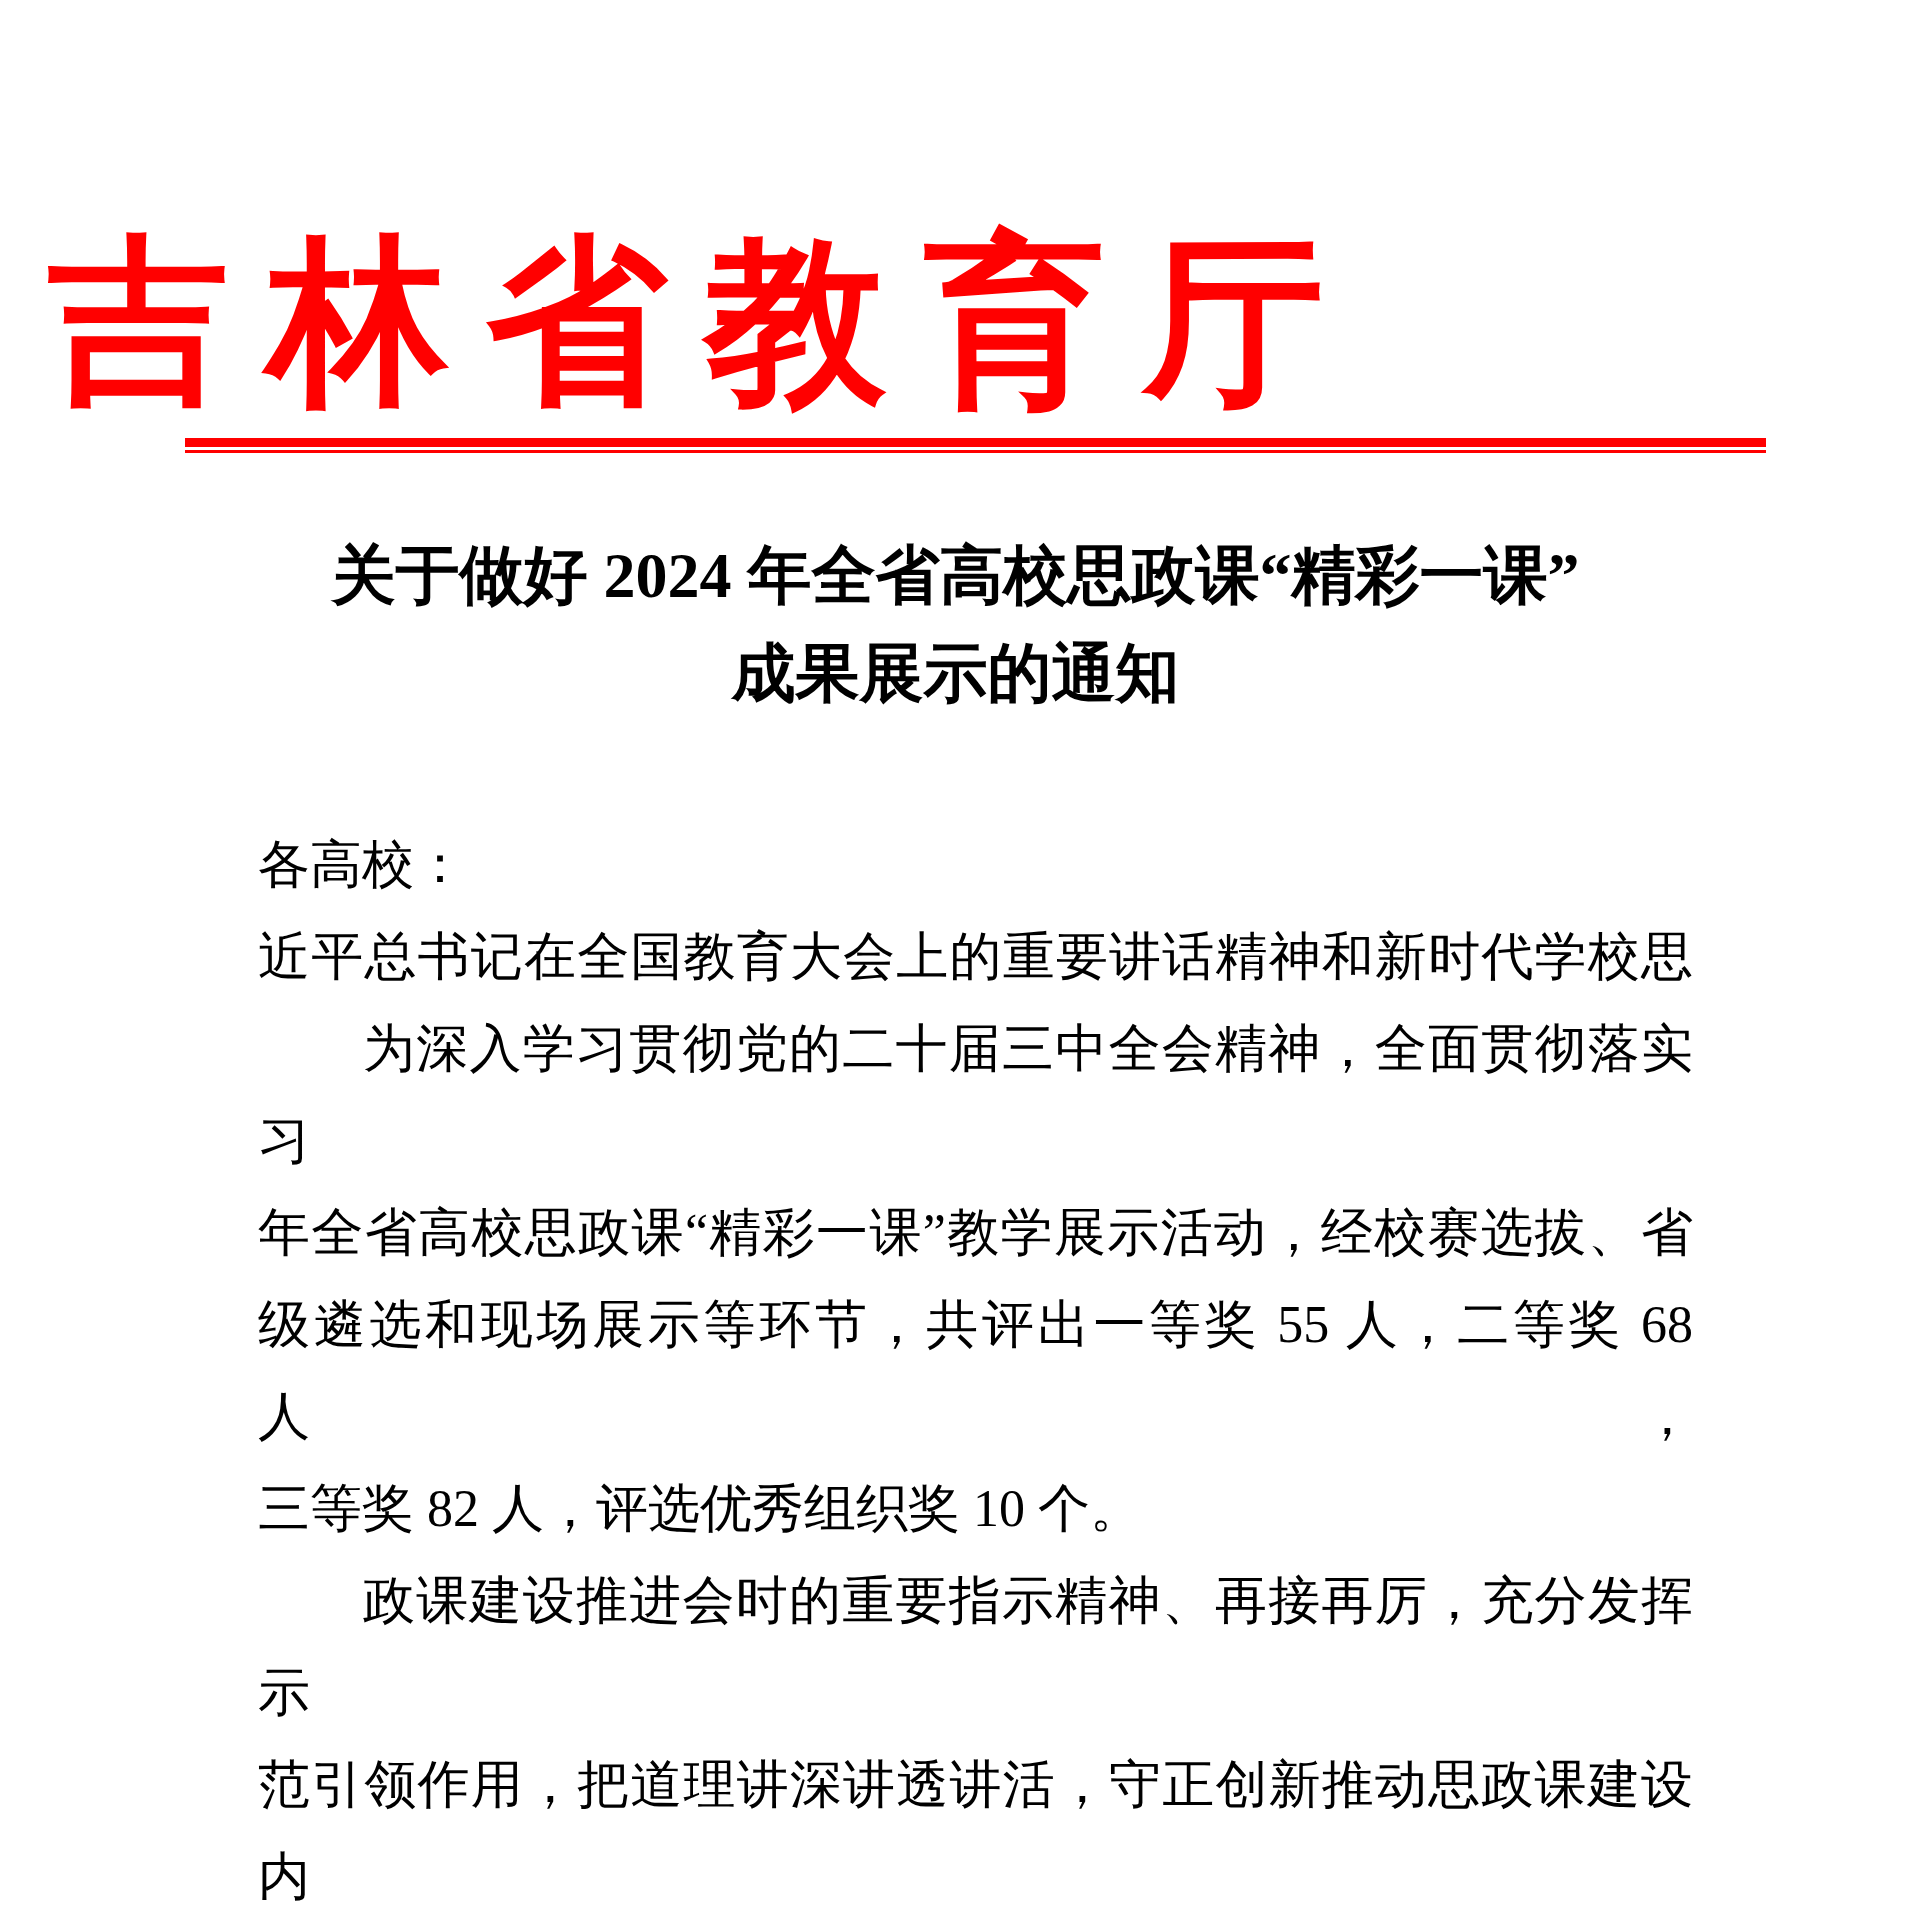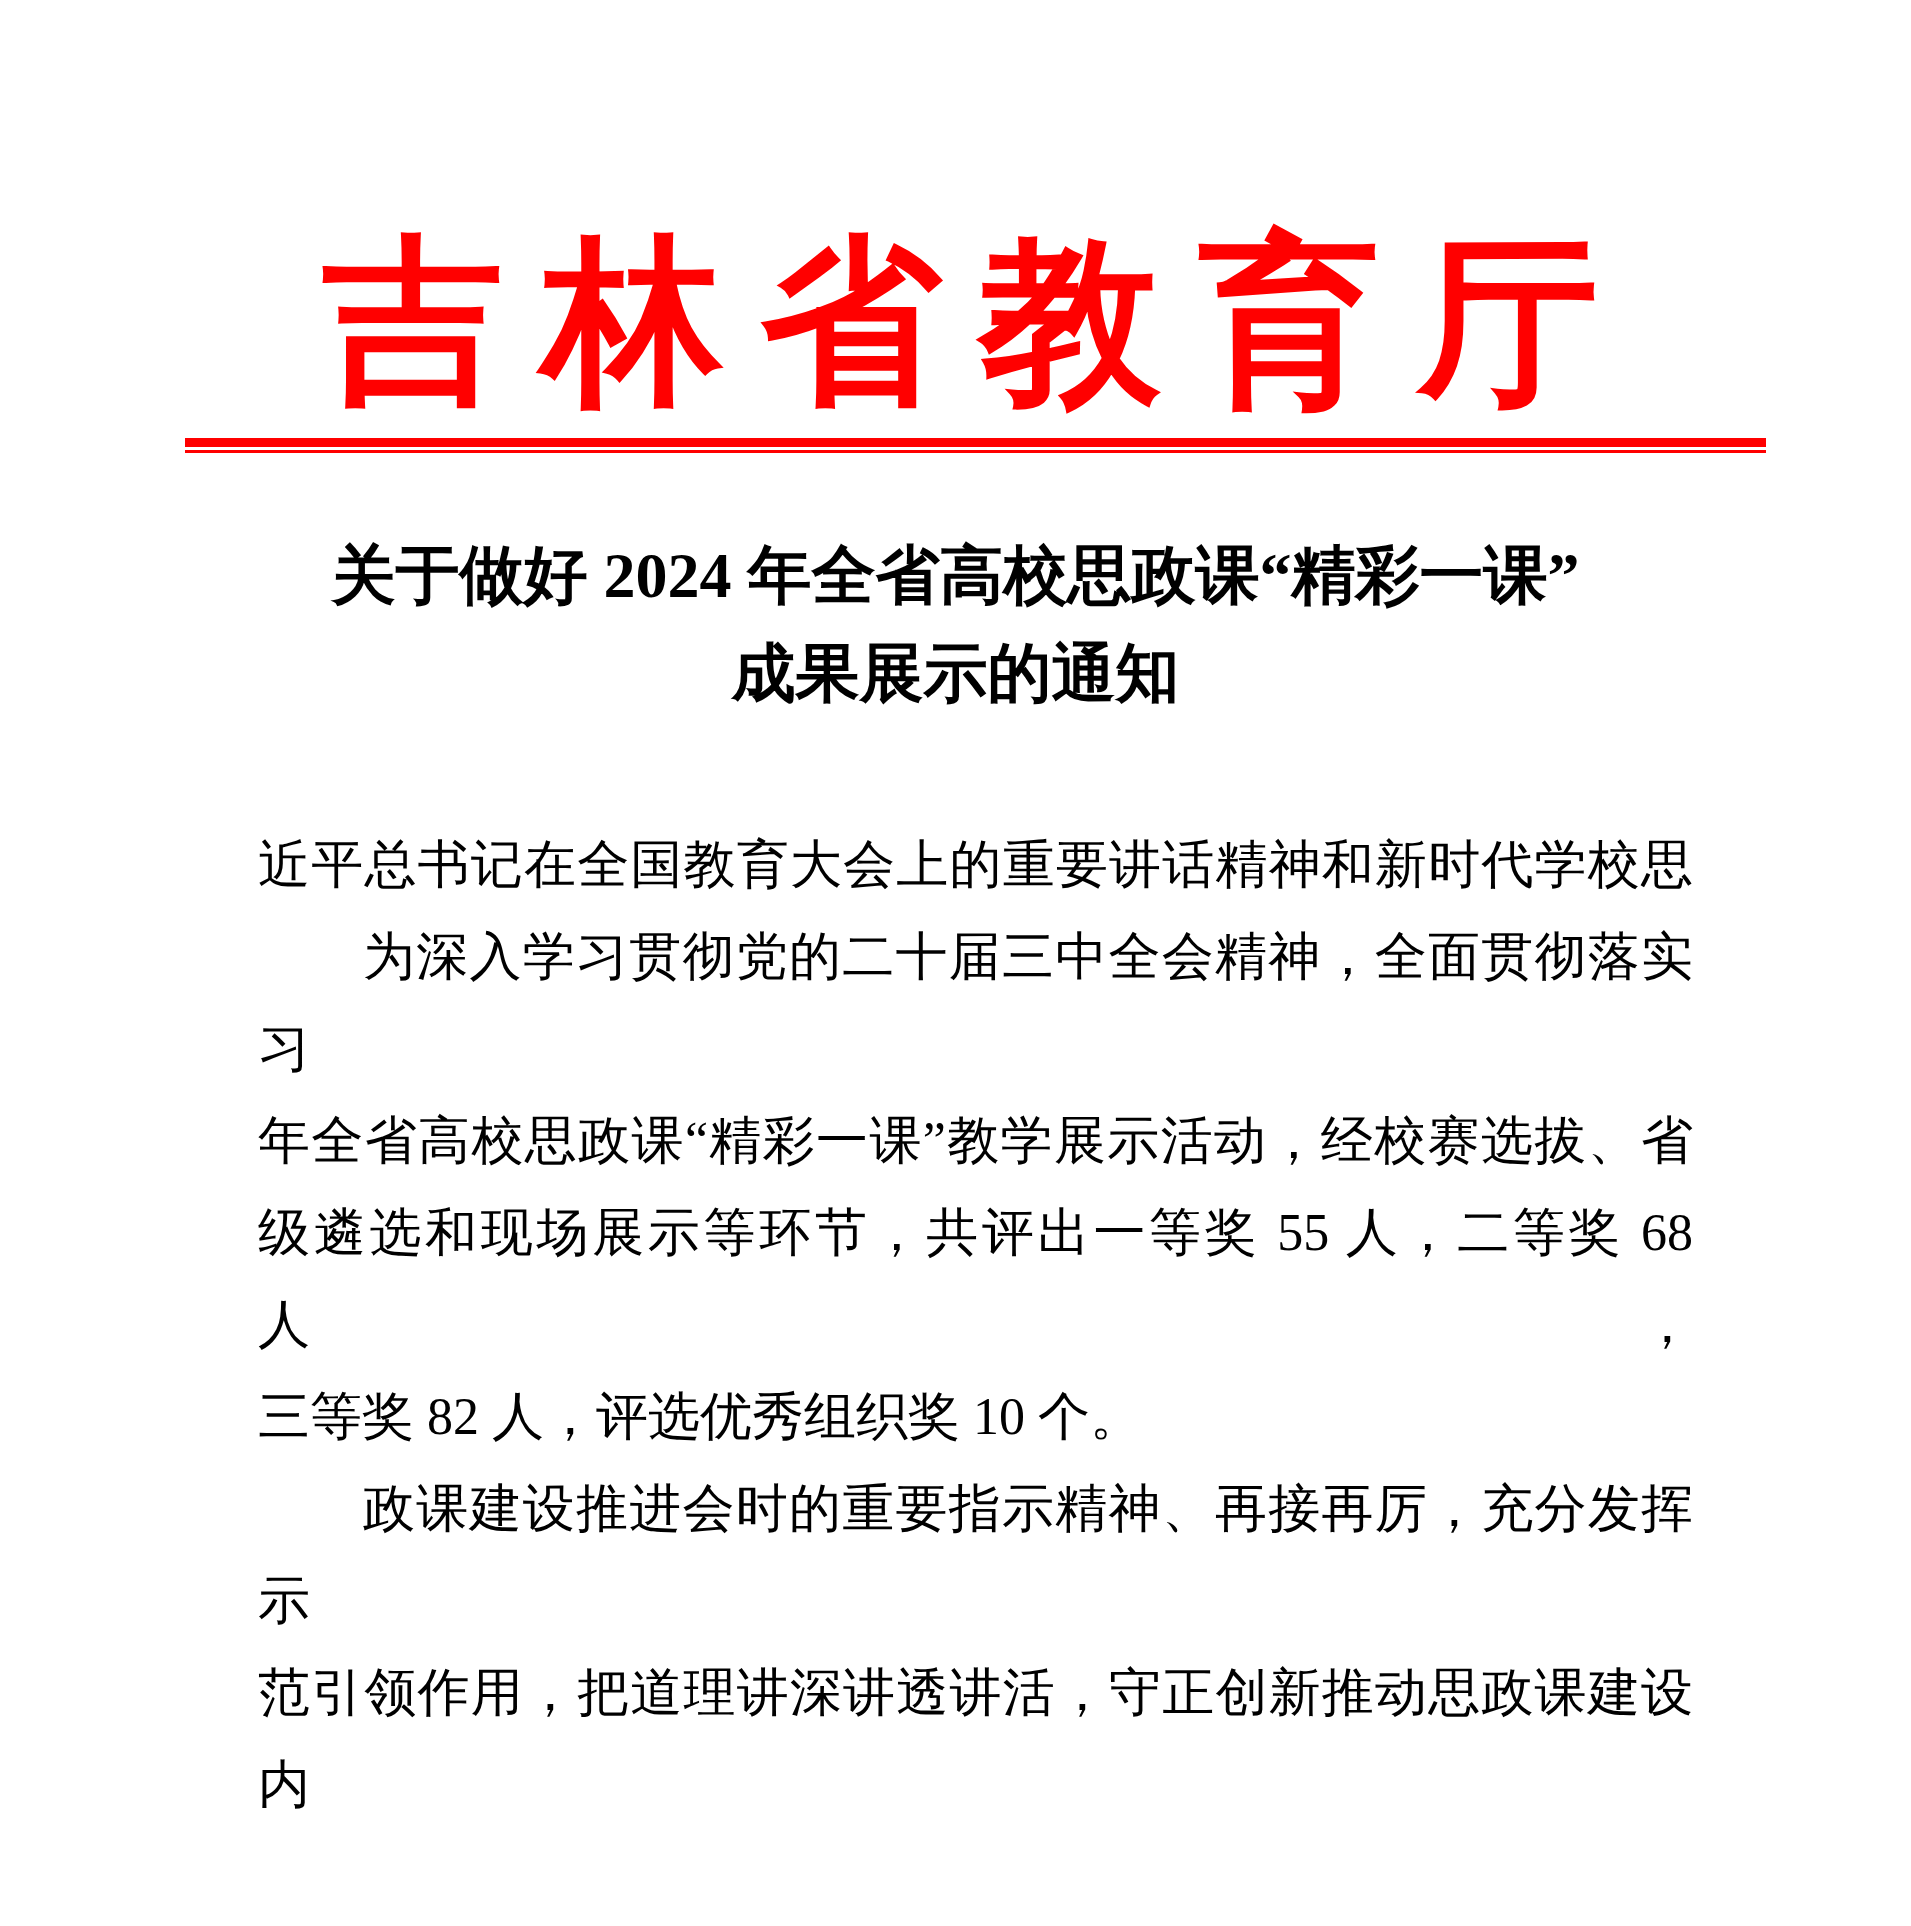--- a/index.html
+++ b/index.html
@@ -12,21 +12,21 @@
     width:1911px;height:2703px;
     background:var(--paper);
     position:relative;
     font-family:"Liberation Serif","DejaVu Serif",serif;
   }
   .page{position:absolute;inset:0;}
 
   
   .agency{
     position:absolute;top:231px;left:0;width:1911px;
-    text-align:center;
+    text-align:left;
     color:var(--red);
     font-size:181px;line-height:185px;
     font-weight:bold;
     letter-spacing:38px;
     padding-left:48px;
     box-sizing:border-box;
     white-space:nowrap;
   }
 
   
@@ -66,20 +66,21 @@
 
   <div class="rule rule-top-thick"></div>
   <div class="rule rule-top-thin"></div>
 
   <div class="doc-title">
     <div>关于做好 2024 年全省高校思政课“精彩一课”</div>
     <div>成果展示的通知</div>
   </div>
 
   <div class="bodytext">
+      <div class="line short">各高校：</div>
       <div class="line">近平总书记在全国教育大会上的重要讲话精神和新时代学校思</div>
       <div class="line indent">为深入学习贯彻党的二十届三中全会精神，全面贯彻落实习</div>
       <div class="line">年全省高校思政课“精彩一课”教学展示活动，经校赛选拔、省</div>
       <div class="line">级遴选和现场展示等环节，共评出一等奖 55 人，二等奖 68 人，</div>
       <div class="line short">三等奖 82 人，评选优秀组织奖 10 个。</div>
       <div class="line indent">政课建设推进会时的重要指示精神、再接再厉，充分发挥示</div>
       <div class="line">范引领作用，把道理讲深讲透讲活，守正创新推动思政课建设内</div>
     </div>
 
 </div>

